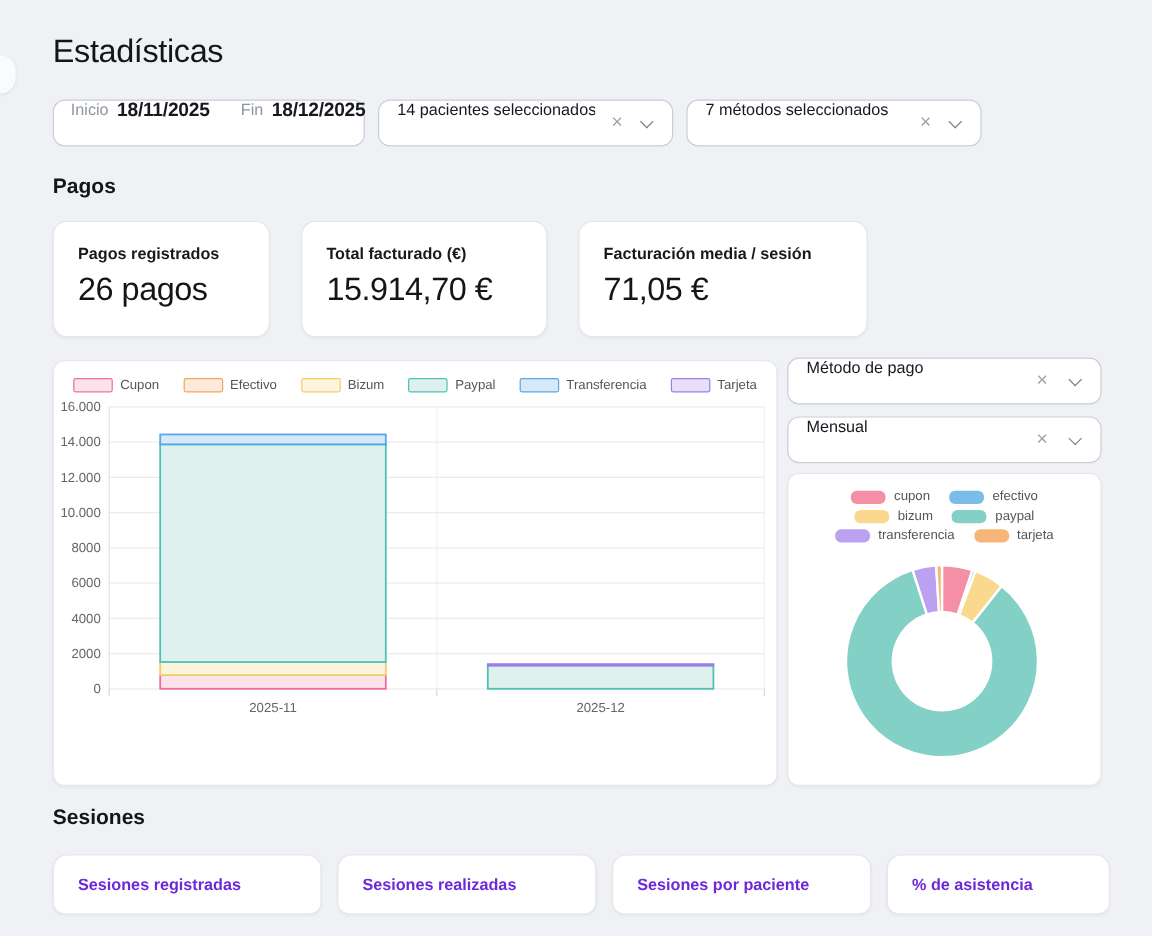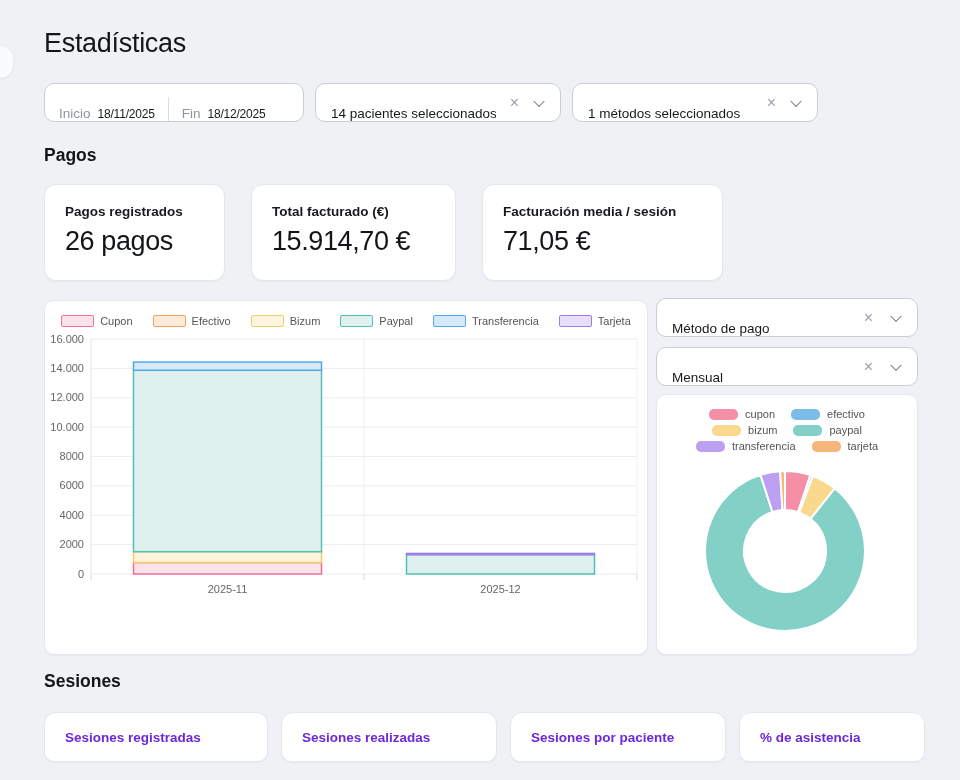--- a/index.html
+++ b/index.html
@@ -10,24 +10,24 @@
     -webkit-font-smoothing:antialiased;
   }
   .handle{position:absolute;left:0;top:46px;width:13px;height:32px;background:#fafbfd;
     border-radius:0 16px 16px 0;box-shadow:0 1px 3px rgba(0,0,0,.08)}
   h1{position:absolute;left:44px;top:28px;margin:0;font-size:27px;font-weight:400;color:#131619;letter-spacing:-.3px}
   .h2{position:absolute;left:44px;margin:0;font-size:17.5px;font-weight:700;color:#131619}
   #pagos-h{top:145px}
   #sesiones-h{top:671px}
 
   .filters{position:absolute;left:44px;top:83px;display:flex;gap:11px;height:39px}
-  .box{background:#fff;border:1px solid #c9cdd5;border-radius:10px;box-sizing:border-box;display:flex;align-items:flex-end}
+  .box{background:#fff;border:1px solid #c9cdd5;border-radius:10px;box-sizing:border-box;display:flex;align-items:flex-start}
   .date-box{width:260px;padding:0 14px;gap:7px}
   .f-label{color:#8e939c;font-size:13.5px}
-  .f-value{color:#17191d;font-size:12px;font-weight:400;letter-spacing:-.2px}
+  .f-value{color:#17191d;font-size:16px;font-weight:700;letter-spacing:-.2px}
   .date-sep{width:1px;height:24px;background:#d9dce1;margin:0 6px}
 
   .dd{position:relative;padding:0 64px 0 15px;font-size:13.5px;font-weight:400;color:#17191d}
   .dd .label{white-space:nowrap;overflow:hidden}
   .dd-patients,.dd-methods{width:246px}
   .clear{position:absolute;right:41px;top:50%;transform:translateY(-52%);color:#9aa1ab;font-size:16px;line-height:1;cursor:pointer}
   .chev{position:absolute;right:17px;top:50%;width:7px;height:7px;
     border-right:1.6px solid #7d838d;border-bottom:1.6px solid #7d838d;
     transform:translateY(-70%) rotate(45deg);cursor:pointer}
 
@@ -82,21 +82,21 @@
     <span class="date-sep"></span>
     <span class="f-label">Fin</span>
     <span class="f-value">18/12/2025</span>
   </div>
   <div class="box dd dd-patients">
     <span class="label">14 pacientes seleccionados</span>
     <span class="clear">×</span>
     <span class="chev"></span>
   </div>
   <div class="box dd dd-methods">
-    <span class="label">1 métodos seleccionados</span>
+    <span class="label">7 métodos seleccionados</span>
     <span class="clear">×</span>
     <span class="chev"></span>
   </div>
 </div>
 
 <h2 class="h2" id="pagos-h">Pagos</h2>
 
 <div class="stat-row">
   <div class="card stat-card">
     <div class="stat-label">Pagos registrados</div>

